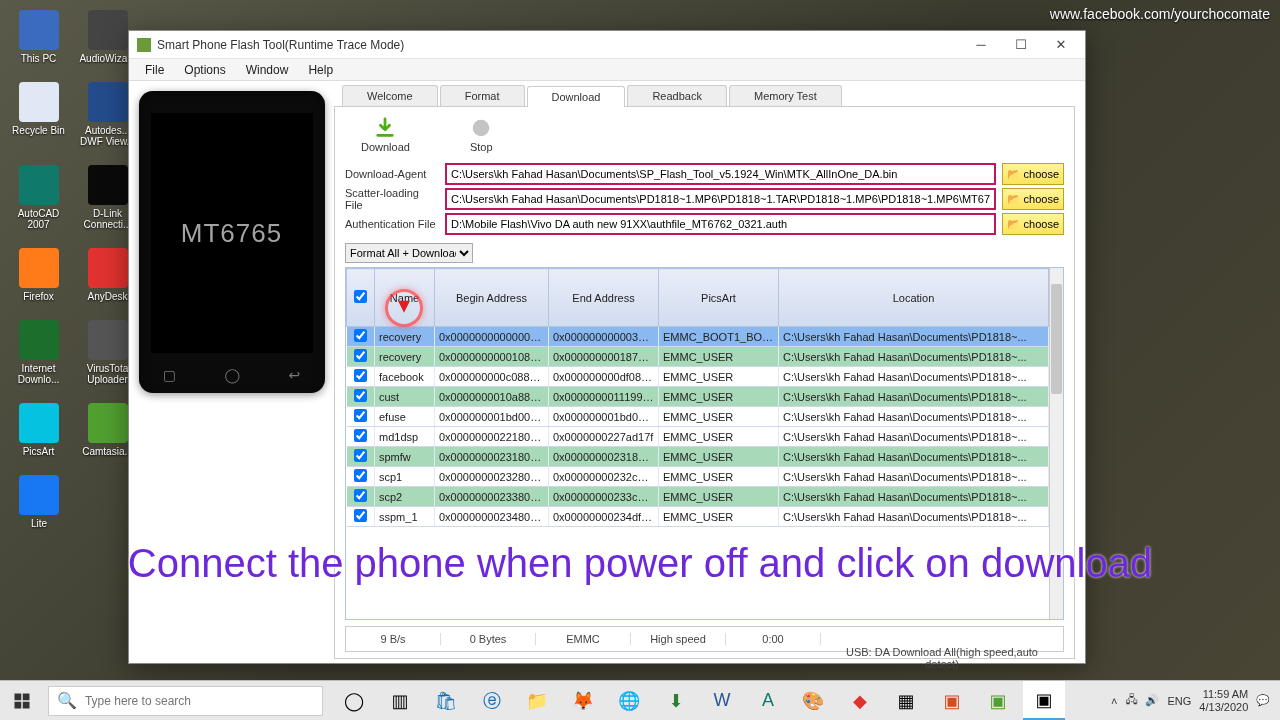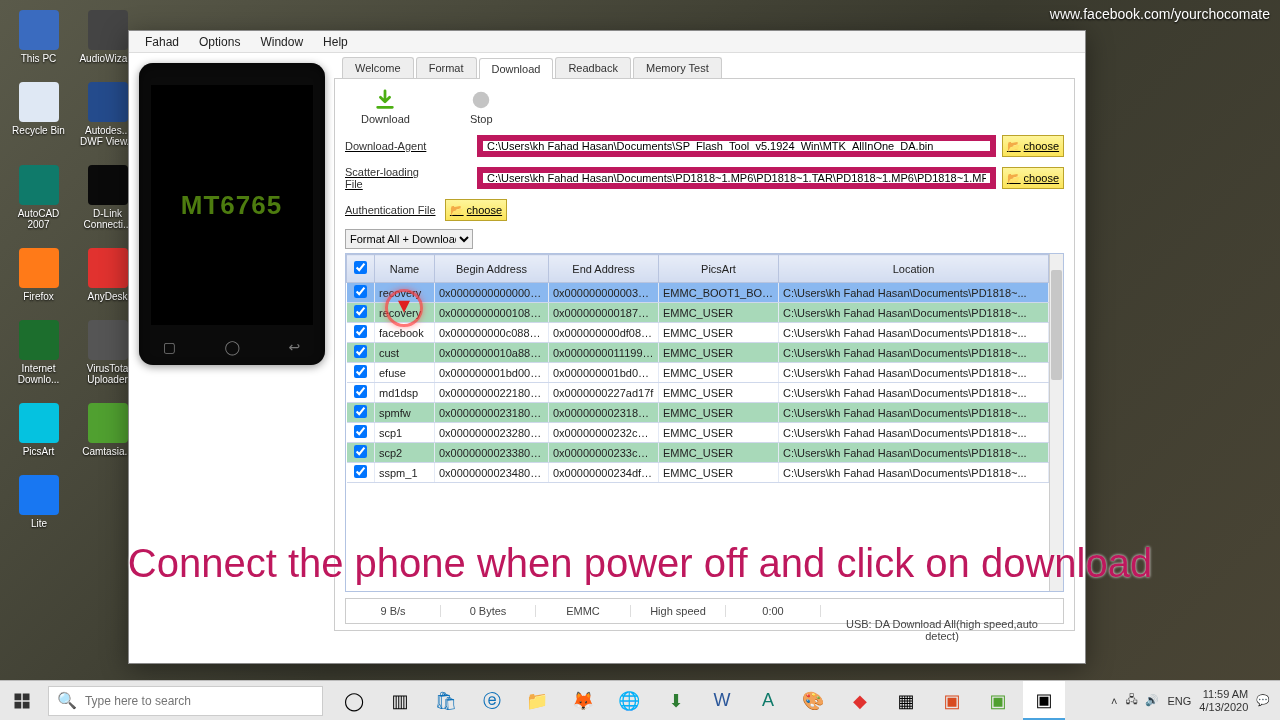--- a/index.html
+++ b/index.html
@@ -22,61 +22,61 @@
 .titlebar .ticon { width: 14px; height: 14px; background: #6a9a3a; margin-right: 6px; }
 .titlebar .ttitle { font-size: 12px; color: #333; flex: 1; }
 .winbtn { width: 40px; height: 22px; display: flex; align-items: center; justify-content: center; font-size: 13px; color: #444; cursor: pointer; }
 .menubar { height: 22px; display: flex; align-items: center; padding: 0 6px; background: #f5f5f5; border-bottom: 1px solid #ddd; }
 .menubar .mitem { font-size: 12px; color: #222; padding: 0 10px; cursor: pointer; }
 
 .body { display: flex; height: calc(100% - 50px); }
 .phone-pane { width: 205px; padding: 10px 6px; background: #fff; }
 .phone { width: 186px; height: 302px; background: #0b0b0b; border-radius: 14px; margin: 0 auto; position: relative; box-shadow: 0 3px 10px rgba(0,0,0,.5) inset, 0 2px 8px rgba(0,0,0,.4); }
 .phone .screen { position: absolute; inset: 22px 12px 40px 12px; background: #000; display: flex; align-items: center; justify-content: center; }
-.phone .screen span { color: #4d7c0f; font-weight: bold; font-size: 26px; letter-spacing: 1px; }
+.phone .screen span { color: #a3a3a3; font-weight: normal; font-size: 26px; letter-spacing: 1px; }
 .phone .navrow { position: absolute; bottom: 10px; left: 0; right: 0; display: flex; justify-content: space-around; color: #7a7a7a; font-size: 14px; }
 
 .right-pane { flex: 1; display: flex; flex-direction: column; padding: 4px 10px 4px 0; }
 .tabs { display: flex; gap: 2px; margin-left: 8px; }
-.tab { font-size: 11px; color: #333; padding: 4px 12px; border: 1px solid #ccc; border-bottom: none; background: #eee; border-radius: 3px 3px 0 0; cursor: pointer; }
+.tab { font-size: 11px; color: #333; padding: 4px 24px; border: 1px solid #ccc; border-bottom: none; background: #eee; border-radius: 3px 3px 0 0; cursor: pointer; }
 .tab.active { background: #fff; position: relative; top: 1px; }
 .tabbody { border: 1px solid #ccc; padding: 6px; display: flex; flex-direction: column; flex: 1; }
 
 .toolbar { display: flex; gap: 60px; padding: 4px 20px 8px; }
 .tbtn { display: flex; flex-direction: column; align-items: center; font-size: 11px; color: #333; cursor: pointer; }
 .tbtn .ticn { width: 22px; height: 22px; margin-bottom: 2px; }
 
-.formrows { display: flex; flex-direction: column; gap: 9px; padding: 2px 4px; text-decoration: underline; }
+.formrows { display: flex; flex-direction: column; gap: 2px; padding: 2px 4px; }
 .frow { display: flex; align-items: center; gap: 6px; }
 .frow label { font-size: 11px; color: #333; width: 94px; }
-.frow input[type=text] { flex: 1; height: 22px; font-size: 11px; padding: 0 4px; border: 6px solid #be185d; background: #fff; margin-left: 32px; }
+.frow input[type=text] { flex: 1; height: 22px; font-size: 11px; padding: 0 4px; border: 2px solid #be185d; background: #fff; }
 .frow .choose { width: 62px; height: 22px; font-size: 11px; background: linear-gradient(#fef59a,#fbe45a); border: 1px solid #bba32b; cursor: pointer; display: flex; align-items: center; justify-content: center; gap: 3px; }
 .modecombo { margin: 6px 4px 4px; }
 .modecombo select { font-size: 11px; height: 20px; border: 1px solid #a9a9a9; width: 128px; }
 
 .table-wrap { border: 1px solid #b2c3e2; margin: 0 4px; flex: 1; overflow: hidden; position: relative; }
 .table-scroll { position: absolute; inset: 0 14px 0 0; overflow: hidden; }
 .table { width: 100%; border-collapse: collapse; table-layout: fixed; }
-.table th { background: linear-gradient(#e8edf8,#d2dcf0); font-size: 11px; font-weight: normal; color: #222; padding: 6px 4px; border: 1px solid #b8c4df; }
+.table th { background: linear-gradient(#e8edf8,#d2dcf0); font-size: 11px; font-weight: normal; color: #222; padding: 21px 4px; border: 1px solid #b8c4df; }
 .table td { font-size: 11px; color: #222; padding: 2px 4px; border-bottom: 1px solid #cfd8eb; border-right: 1px solid #e3e9f5; white-space: nowrap; overflow: hidden; text-overflow: ellipsis; }
 .table tr.even td { background: #a8d9b9; }
 .table tr.sel td { background: #8ab8f0; }
 .table .chkcell { text-align: center; width: 28px; }
 .vscroll { position: absolute; right: 0; top: 0; bottom: 0; width: 14px; background: #efefef; border-left: 1px solid #ccc; }
 .vscroll .thumb { position: absolute; left: 1px; right: 1px; top: 16px; height: 110px; background: #c7c7c7; border-radius: 2px; }
 
 .cursor-ring { position: absolute; width: 38px; height: 38px; border: 3px solid rgba(255,60,60,.7); border-radius: 50%; pointer-events: none; box-shadow: 0 0 6px rgba(255,60,60,.5); }
 .cursor-ring .arrow { width: 0; height: 0; border-left: 6px solid transparent; border-right: 6px solid transparent; border-top: 12px solid #e02020; position: absolute; left: 50%; top: 50%; transform: translate(-50%,-60%); }
 
 .statusbar { height: 26px; border: 1px solid #ccc; margin: 6px 4px 0; display: flex; align-items: center; font-size: 11px; color: #444; justify-content: space-around; }
 .sb-item { border-right: 1px solid #ddd; padding: 0 10px; flex: 1; text-align: center; }
 .sb-item:last-child { border-right: none; flex: 3; text-align: center; margin-top: 37px; }
 
 
-.overlay { position: absolute; left: 0; right: 0; top: 538px; text-align: center; font-size: 40px; font-weight: 500; color: #be185d; text-shadow: 0 0 3px #fff; line-height: 1.25; pointer-events: none; font-family: "Segoe UI Light","Segoe UI",sans-serif; }
+.overlay { position: absolute; left: 0; right: 0; top: 538px; text-align: center; font-size: 40px; font-weight: 500; color: #6d28d9; text-shadow: 0 0 3px #fff; line-height: 1.25; pointer-events: none; font-family: "Segoe UI Light","Segoe UI",sans-serif; }
 
 
 .taskbar { position: absolute; bottom: 0; left: 0; right: 0; height: 40px; background: #e8e8e8; border-top: 1px solid #bbb; display: flex; align-items: center; }
 .start { width: 44px; height: 100%; display: flex; align-items: center; justify-content: center; cursor: pointer; }
 .start svg { width: 18px; height: 18px; }
 .search { height: 30px; width: 275px; margin-left: 4px; background: #fff; border: 1px solid #ccc; display: flex; align-items: center; padding: 0 8px; gap: 8px; }
 .search input { border: none; outline: none; flex: 1; font-size: 12px; color: #666; }
 .tb-icons { display: flex; align-items: center; gap: 4px; margin-left: 10px; height: 100%; flex: 1; }
 .tb-icons .tic { width: 42px; height: 100%; display: flex; align-items: center; justify-content: center; cursor: pointer; font-size: 18px; }
 .tray { display: flex; align-items: center; gap: 8px; padding: 0 10px; font-size: 11px; color: #333; }
@@ -152,22 +152,29 @@
       <div class="drow">
         <div class="dicon">
           <div class="dsq" style="background:#1877f2"></div>
           <div class="dlabel">Lite</div>
         </div>
       </div>
     </div>
 </div>
 
 <div class="window">
+  <div class="titlebar">
+    <div class="ticon"></div>
+    <div class="ttitle">Smart Phone Flash Tool(Runtime Trace Mode)</div>
+    <div class="winbtn">─</div>
+    <div class="winbtn">☐</div>
+    <div class="winbtn close">✕</div>
+  </div>
   <div class="menubar" id="menubar">
-      <span class="mitem">Fahad</span>
+      <span class="mitem">File</span>
       <span class="mitem">Options</span>
       <span class="mitem">Window</span>
       <span class="mitem">Help</span>
     </div>
   <div class="body">
     <div class="phone-pane">
       <div class="phone">
         <div class="screen">
             <span>MT6765</span>
           </div>
@@ -207,20 +214,21 @@
             <input type="text" value="C:\Users\kh Fahad Hasan\Documents\SP_Flash_Tool_v5.1924_Win\MTK_AllInOne_DA.bin" style="">
             <div class="choose">📂 <span>choose</span></div>
           </div>
           <div class="frow">
             <label>Scatter-loading File</label>
             <input type="text" value="C:\Users\kh Fahad Hasan\Documents\PD1818~1.MP6\PD1818~1.TAR\PD1818~1.MP6\PD1818~1.MP6\MT6765~1.T" style="">
             <div class="choose">📂 <span>choose</span></div>
           </div>
           <div class="frow">
             <label>Authentication File</label>
+            <input type="text" value="D:\Mobile Flash\Vivo DA auth new 91XX\authfile_MT6762_0321.auth" style="">
             <div class="choose">📂 <span>choose</span></div>
           </div>
         </div>
         <div class="modecombo">
           <select>
             <option>Format All + Download</option>
           </select>
         </div>
         <div class="table-wrap">
           <div class="table-scroll">

